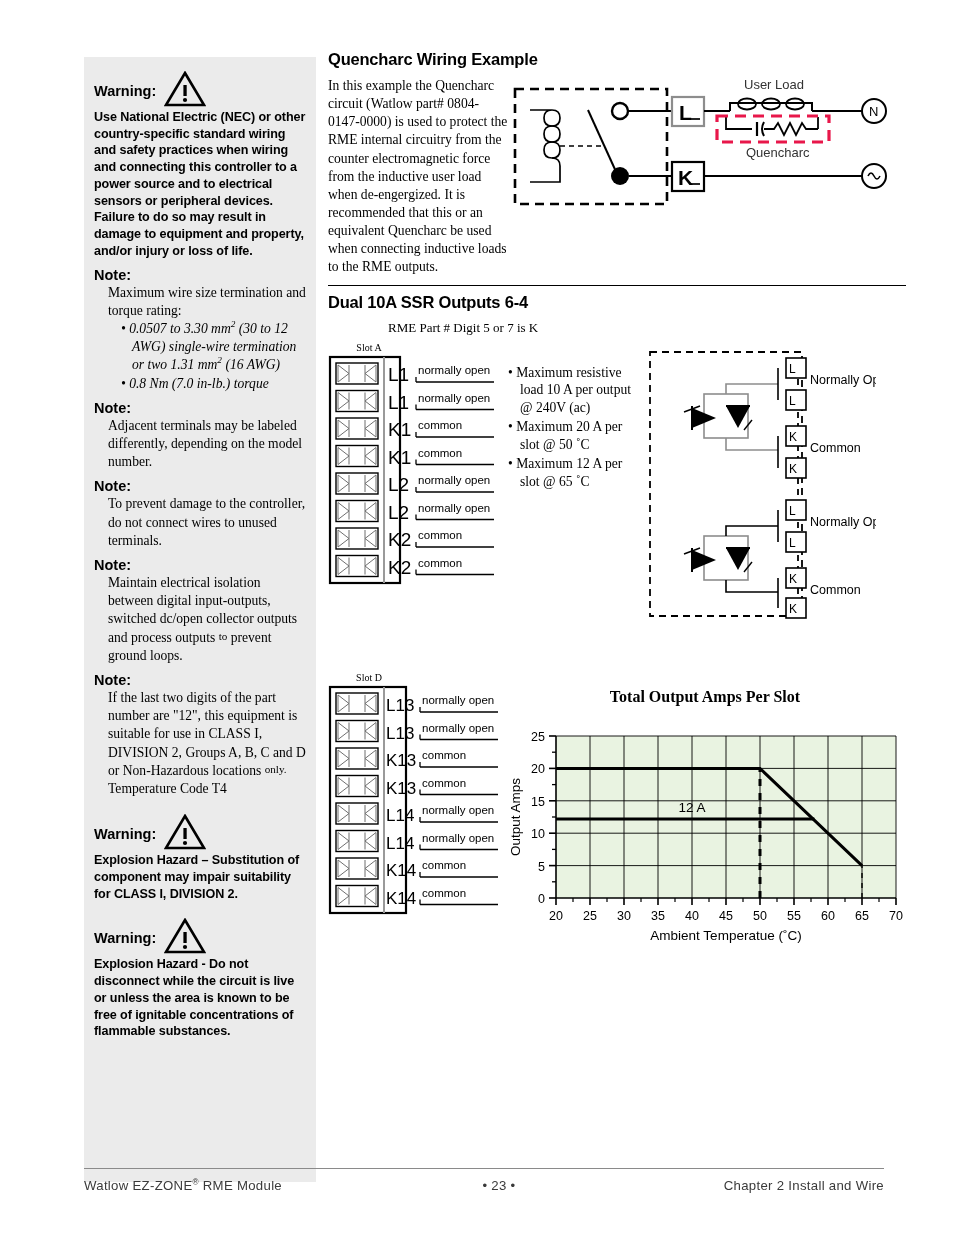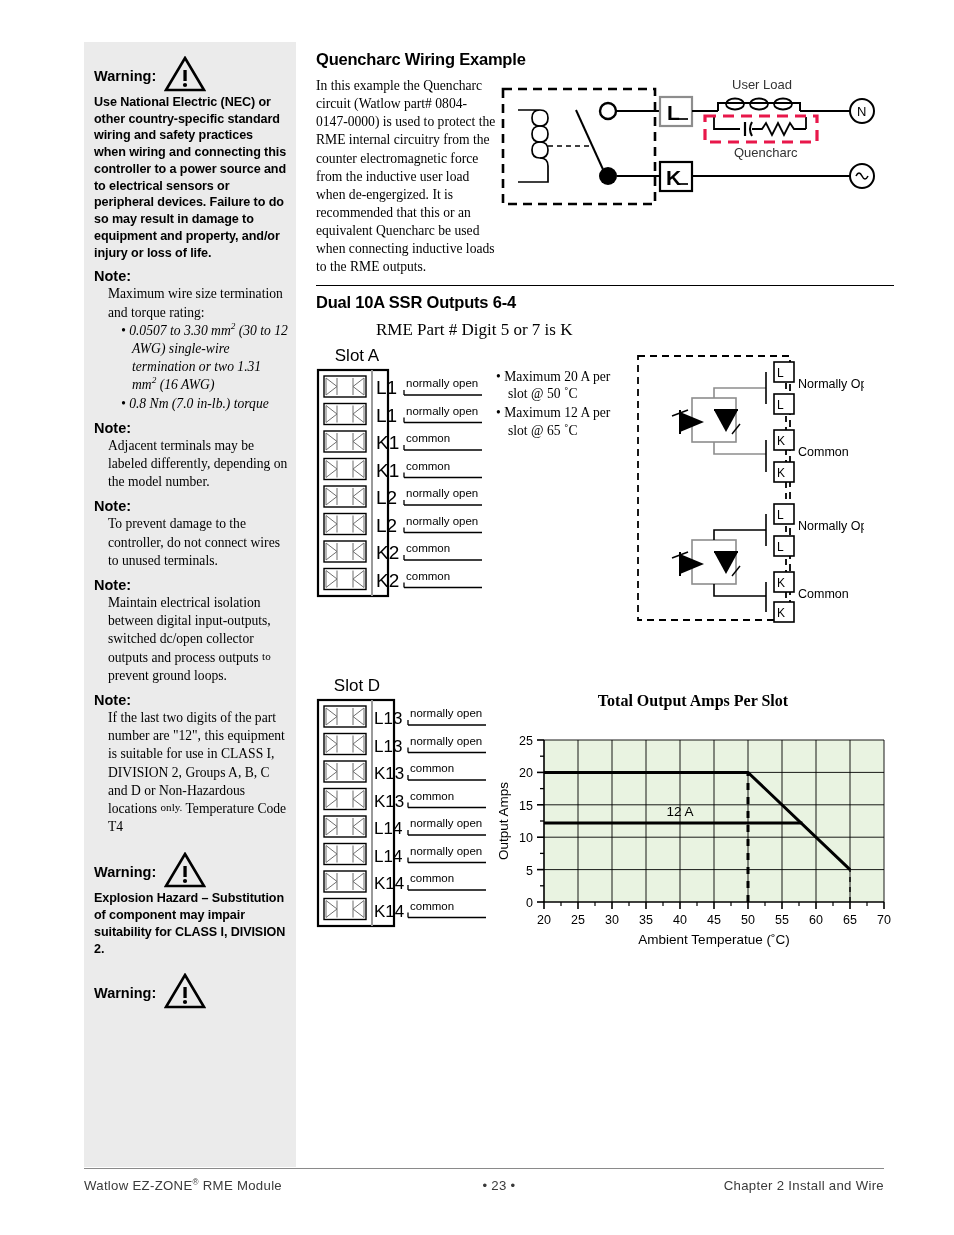--- a/index.html
+++ b/index.html
@@ -5,21 +5,21 @@
   html,body{margin:0;padding:0;}
   body{
     width:954px;height:1235px;position:relative;background:#fff;
     font-family:"Liberation Serif", serif;color:#000;
     -webkit-font-smoothing:antialiased;
   }
   .page{position:absolute;inset:0;}
 
   
   .sidebar{
-    position:absolute;left:84px;top:42px;width:212px;height:1125px;
+    position:absolute;left:84px;top:57px;width:232px;height:1125px;
     background:#ebebeb;box-sizing:border-box;padding:14px 8px 0 10px;
   }
   .warn-head{
     display:flex;align-items:flex-start;gap:8px;
     font-family:"Liberation Sans", sans-serif;font-weight:bold;font-size:14.5px;
   }
   .warn-head .lbl{padding-top:12px;}
   .tri{width:42px;height:36px;flex:0 0 auto;}
   .warn-body{
     font-family:"Liberation Sans", sans-serif;font-weight:bold;
@@ -33,46 +33,46 @@
     font-family:"Liberation Serif", serif;font-size:13.6px;line-height:1.34;
     padding-left:14px;margin-top:1px;
   }
   .note-body ul{margin:0;padding-left:13px;list-style:none;}
   .note-body li{text-indent:-11px;padding-left:11px;margin:0;font-style:italic;}
   .note-body li:before{content:"\2022  ";}
   sup{font-size:0.68em;vertical-align:super;line-height:0;}
   .raise{font-size:0.82em;vertical-align:0.18em;margin-top:48px;}
 
   
-  .main{position:absolute;left:316px;top:50px;width:578px;}
+  .main{position:absolute;left:328px;top:50px;width:578px;}
   h2.sec{
     font-family:"Liberation Sans", sans-serif;font-weight:bold;font-size:16.5px;
     margin:0 0 8px 0;letter-spacing:-0.2px;
   }
   .rule{border-top:1.6px solid #000;margin:8px 0 7px 0;}
 
   .quench-row{display:flex;gap:2px;}
   .quench-text{
     width:182px;font-size:13.6px;line-height:1.335;font-family:"Liberation Serif", serif;
   }
   .quench-fig{flex:1;position:relative;}
 
   .ssr-top{display:flex;gap:0;margin-top:2px;}
   .subtitle{
-    font-family:"Liberation Serif", serif;font-size:17px;margin:0 0 6px 0;
+    font-family:"Liberation Serif", serif;font-size:13px;margin:0 0 6px 0;
   }
   .bullets{
     font-family:"Liberation Serif", serif;font-size:13.6px;line-height:1.32;
     list-style:none;margin:0;padding:0 0 0 14px;
   }
   .bullets li{text-indent:-12px;padding-left:12px;margin-bottom:1px;}
   .bullets li:before{content:"\2022  ";}
 
   .slot-cap{
-    font-family:Liberation Sans, sans-serif;font-size:17px;
+    font-family:Liberation Serif, serif;font-size:10px;
     text-align:center;width:70px;margin:0 0 2px 6px;
   }
 
   .chart-title{
     font-family:"Liberation Serif", serif;font-weight:bold;font-size:16px;
     text-align:center;margin:16px;
   }
 
   
   .footer{
@@ -135,20 +135,21 @@
     <div class="warn-body">Explosion Hazard – Substitution of component may impair suitability for CLASS I, DIVISION 2.</div>
 
     <div class="warn-head" style="margin-top:16px;">
       <span class="lbl">Warning:</span>
       <svg class="tri" viewBox="0 0 42 36">
         <path d="M21 2 L40 34 L2 34 Z" fill="none" stroke="#000" stroke-width="2.6"></path>
         <rect x="19.4" y="14" width="3.3" height="11" fill="#000"></rect>
         <circle cx="21" cy="29" r="2.1" fill="#000"></circle>
       </svg>
     </div>
+    <div class="warn-body">Explosion Hazard - Do not disconnect while the circuit is live or unless the area is known to be free of ignitable concentrations of flammable substances.</div>
   </div>
 
   <div class="main">
 
     <h2 class="sec">Quencharc Wiring Example</h2>
 
     <div class="quench-row">
       <div class="quench-text">In this example the Quencharc circuit (Watlow part# 0804-0147-0000) is used to protect the RME internal circuitry from the counter electromagnetic force from the inductive user load when de-engergized. It is recommended that this or an equivalent Quencharc be used when connecting inductive loads to the RME outputs.</div>
       <div class="quench-fig">
         <svg width="390" height="130" viewBox="0 0 390 130">
@@ -293,20 +294,21 @@
               <text x="60" y="218.5" font-family="Liberation Sans, sans-serif" font-size="19">K2</text>
               <text x="90" y="211.5" font-family="Liberation Sans, sans-serif" font-size="11.5">common</text>
               <line x1="88" y1="214.5" x2="88" y2="219.5" stroke="#000" stroke-width="1.3"></line>
               <line x1="88" y1="219.5" x2="180" y2="219.5" stroke="#000" stroke-width="1.3"></line>
             </g>
         </svg>
       </div>
 
       <div style="width:150px;padding-top:22px;">
         <ul class="bullets">
+          <li>Maximum resistive load 10 A per output @ 240V (ac)</li>
           <li>Maximum 20 A per slot @ 50 ˚C</li>
           <li>Maximum 12 A per slot @ 65 ˚C</li>
         </ul>
       </div>
 
       <div style="padding-top:8px;margin-left:4px;">
         <svg width="228" height="270" viewBox="0 0 228 270">
           <rect x="2" y="2" width="152" height="264" fill="none" stroke="#000" stroke-width="1.8" stroke-dasharray="7,5"></rect>
           <line x1="150" y1="18" x2="150" y2="258" stroke="#000" stroke-width="1.8" stroke-dasharray="6,5"></line>
 

